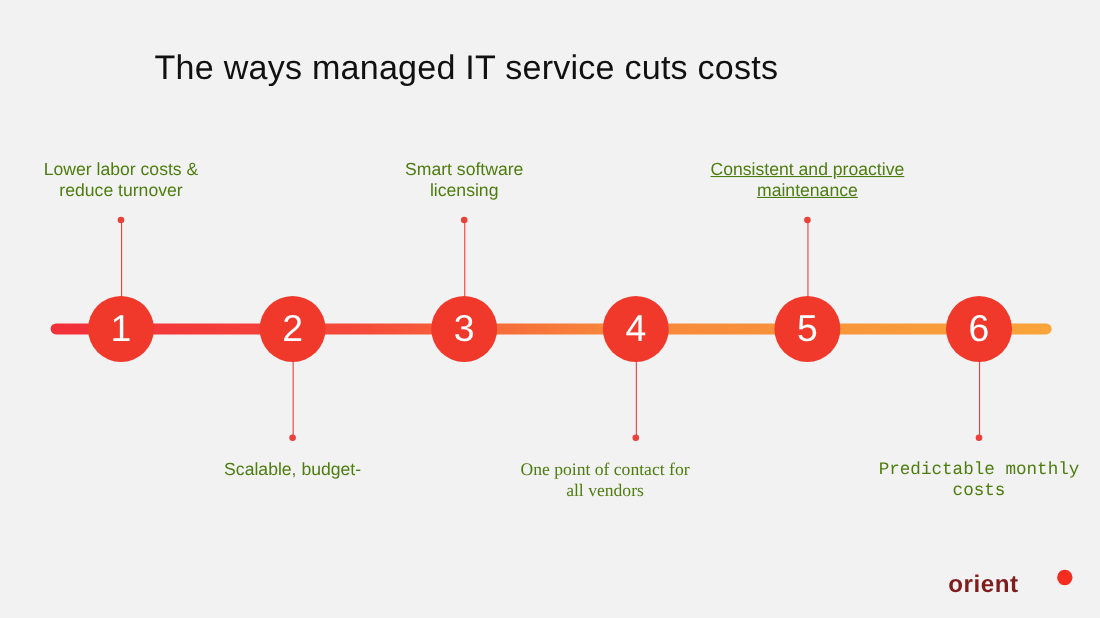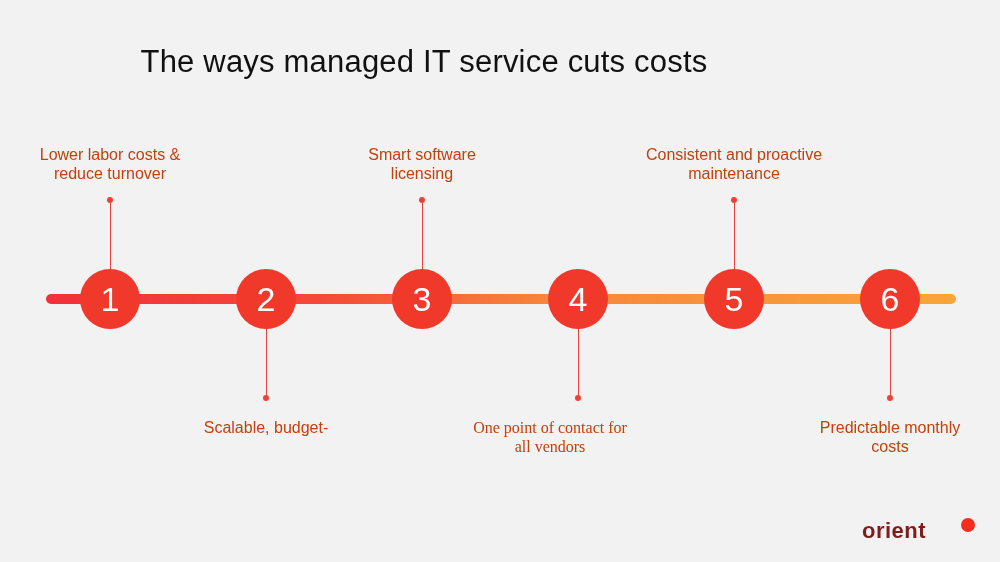--- a/index.html
+++ b/index.html
@@ -2,21 +2,21 @@
 <html><head>
 <meta charset="utf-8">
 <style>
   html,body{margin:0;padding:0;}
   body{width:1000px;height:562px;background:#f2f2f2;position:relative;overflow:hidden;font-family:"Liberation Sans",sans-serif;color:#2b2b2b;}
   .title{position:absolute;top:44px;left:0;width:848px;text-align:center;font-size:31px;color:#111;letter-spacing:0.2px;}
   .line{position:absolute;left:46px;top:294px;width:910px;height:10px;border-radius:5px;background:linear-gradient(90deg,#f2303a 0%,#f5483a 30%,#f7853b 55%,#f9a53a 100%);}
   .node{position:absolute;width:60px;height:60px;border-radius:50%;background:#f1392b;color:#fff;font-size:34px;display:flex;align-items:center;justify-content:center;top:269px;}
   .stem{position:absolute;width:1px;background:#e9423a;}
   .dot{position:absolute;width:6px;height:6px;border-radius:50%;background:#e9423a;}
-  .label{position:absolute;width:220px;text-align:center;font-size:16px;line-height:19px;color:#c2410c;}
+  .label{position:absolute;width:220px;text-align:center;font-size:16px;line-height:19px;color:#4d7c0f;}
   .logo{position:absolute;left:862px;top:518px;font-size:22px;font-weight:bold;color:#7f1d1d;letter-spacing:0.5px;}
   .logo-dot{position:absolute;left:961px;top:518px;width:14px;height:14px;border-radius:50%;background:#f42d1f;}
 </style>
 </head>
 <body>
 
 <div class="title">The ways managed IT service cuts costs</div>
 
 <div class="line"></div>
 
@@ -46,28 +46,28 @@
 <div class="stem" style="left:578px;top:328px;height:70px;"></div>
 <div class="dot" style="left:575px;top:395px;"></div>
 <div class="label" style="left:440px;top:418px;font-family:Liberation Serif, serif;">
   <div>One point of contact for</div>
   <div>all vendors</div>
 </div>
 <div class="node" style="left:548px;">4</div>
 
 <div class="stem" style="left:734px;top:200px;height:70px;"></div>
 <div class="dot" style="left:731px;top:197px;"></div>
-<div class="label" style="left:624px;top:145px;">
+<div class="label" style="left:624px;top:145px;text-decoration:underline;">
   <div>Consistent and proactive</div>
   <div>maintenance</div>
 </div>
 <div class="node" style="left:704px;">5</div>
 
 <div class="stem" style="left:890px;top:328px;height:70px;"></div>
 <div class="dot" style="left:887px;top:395px;"></div>
-<div class="label" style="left:780px;top:418px;">
+<div class="label" style="left:780px;top:418px;font-family:Liberation Mono, monospace;">
   <div>Predictable monthly</div>
   <div>costs</div>
 </div>
 <div class="node" style="left:860px;">6</div>
 
 <div class="logo">orient</div>
 <div class="logo-dot"></div>
 
 </body></html>

